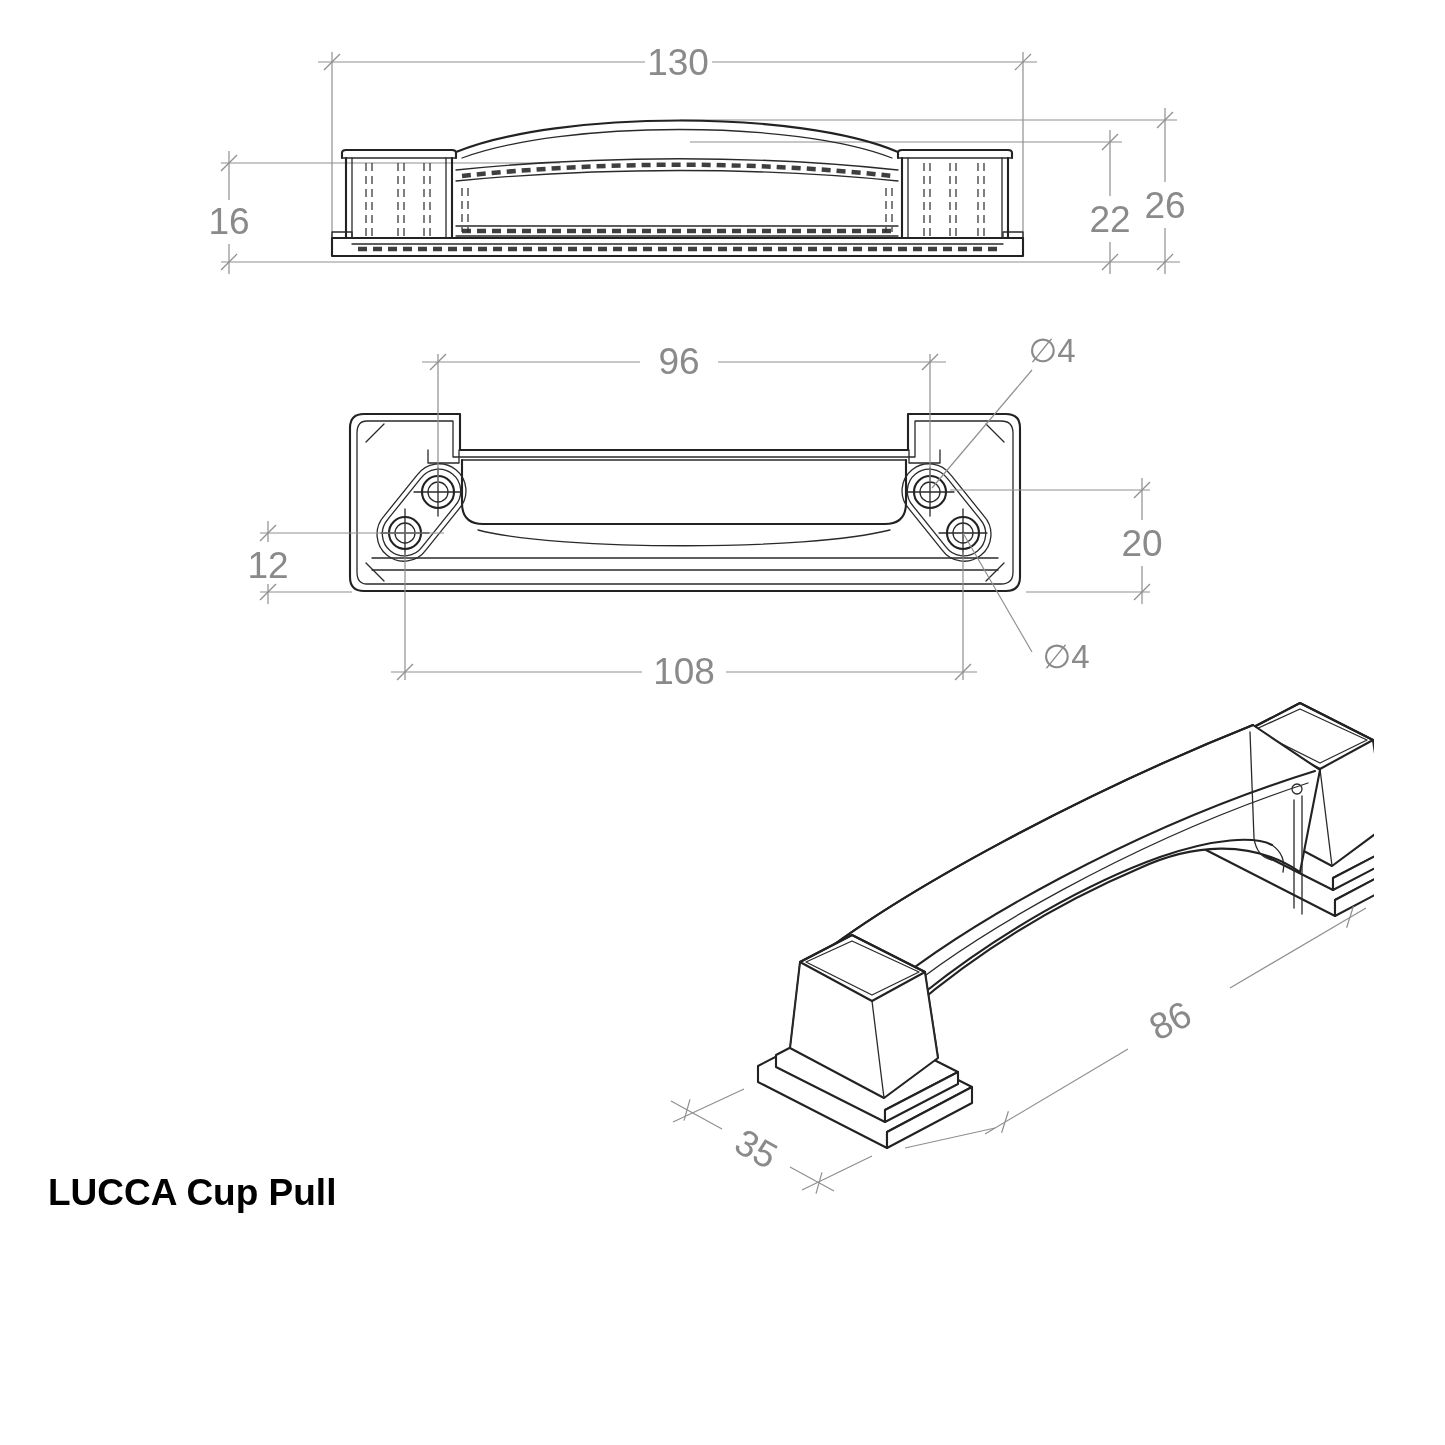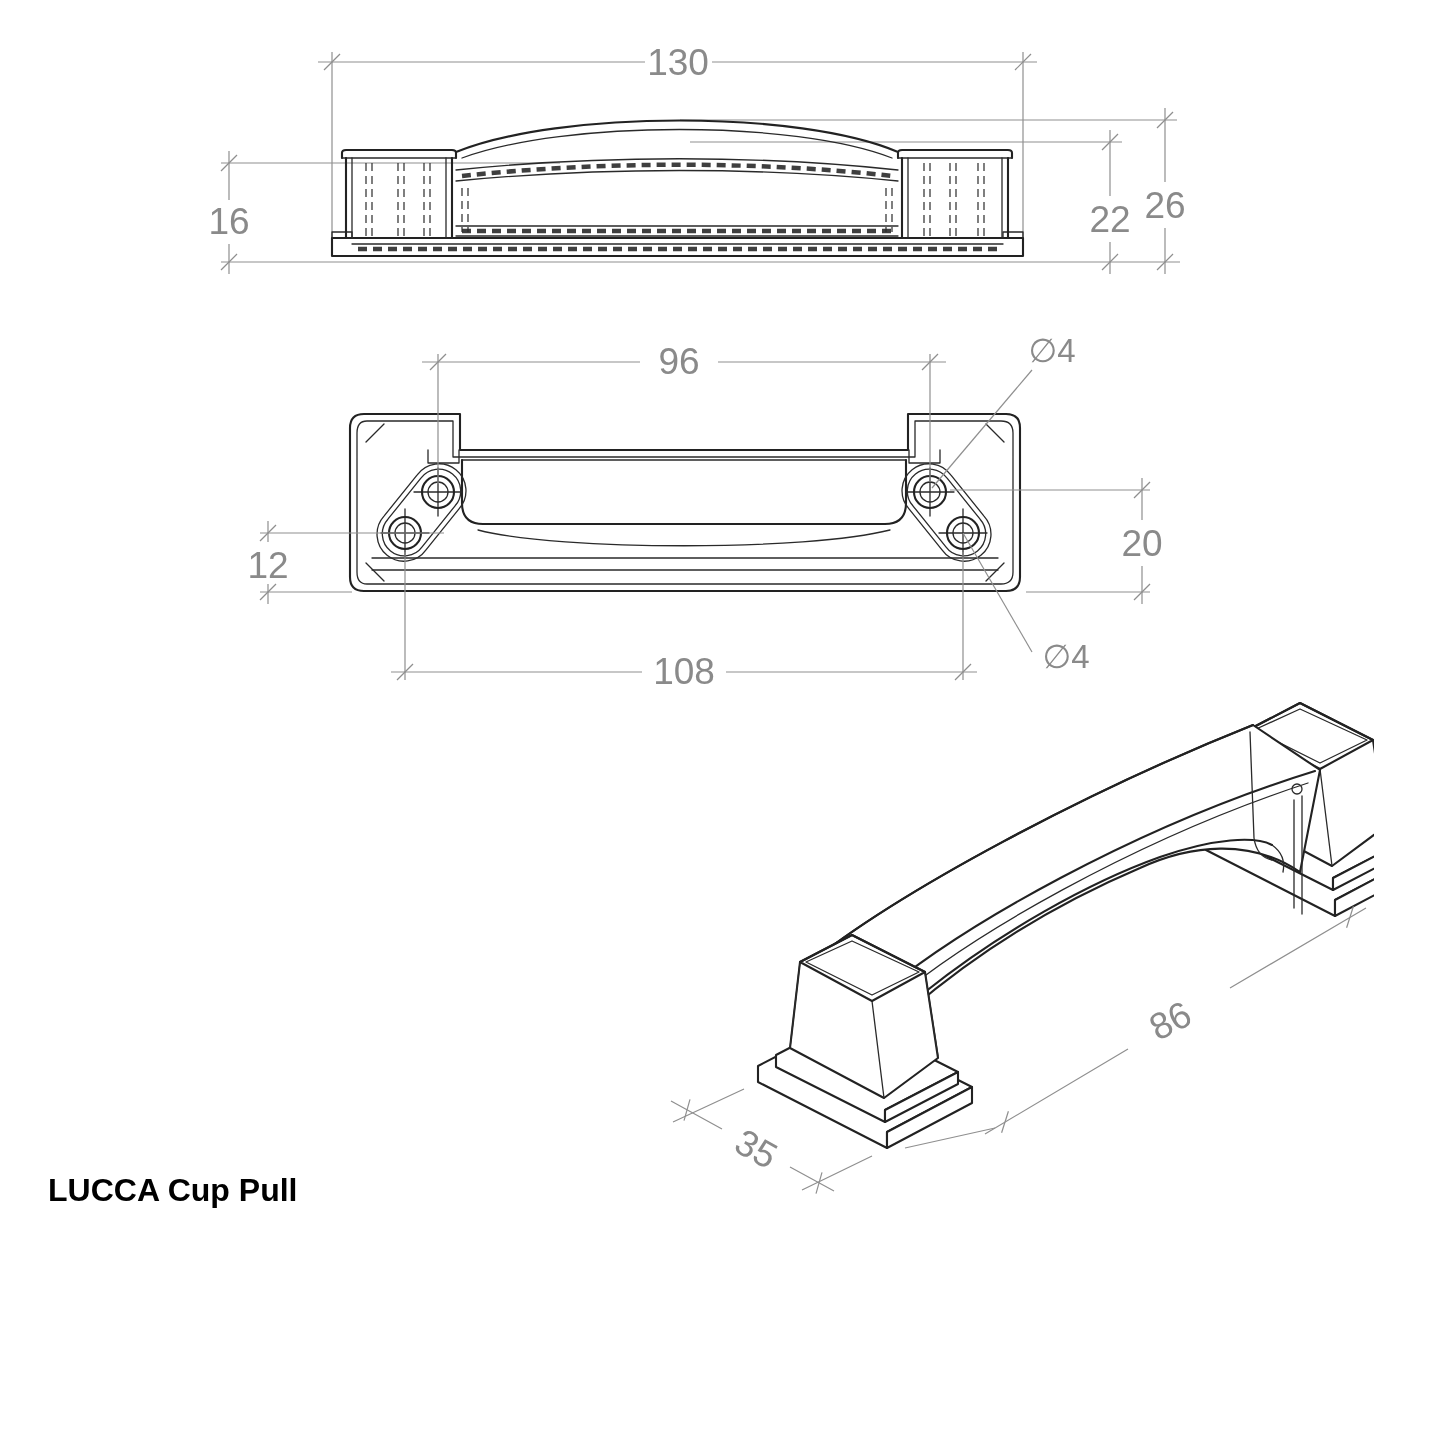--- a/index.html
+++ b/index.html
@@ -7,21 +7,21 @@
          font-family:"Liberation Sans",sans-serif;}
   #drawing-svg{position:absolute;left:0;top:0;}
   .dim-text{font-family:"Liberation Sans",sans-serif;font-size:37px;fill:#8a8a8a;font-weight:400;}
   .dim-text-sm{font-family:"Liberation Sans",sans-serif;font-size:33px;fill:#8a8a8a;}
   .dimline{stroke:#8f8f8f;stroke-width:1.2;fill:none;}
   .part{stroke:#222222;fill:none;stroke-width:2.1;stroke-linecap:round;stroke-linejoin:round;}
   .part-thin{stroke:#2a2a2a;fill:none;stroke-width:1.3;stroke-linecap:round;stroke-linejoin:round;}
   .part-fill{stroke:#222222;fill:#ffffff;stroke-width:2.1;stroke-linejoin:round;}
   .hidden-dash{stroke:#2a2a2a;fill:none;stroke-width:1.2;stroke-dasharray:8 5;}
   .hatch{stroke:#2a2a2a;fill:none;stroke-width:4.5;stroke-dasharray:9 6;opacity:.9;}
-  #page-title{position:absolute;left:48px;top:1172px;font-size:32px;font-weight:700;
+  #page-title{position:absolute;left:48px;top:1172px;font-size:37px;font-weight:700;
               letter-spacing:0px;color:#000;}
   #footer{position:absolute;left:0;top:1259px;width:1445px;height:186px;background:#0a0a0a;}
   #buildmat-logo{position:absolute;left:44px;top:74px;}
   #buildmat-text{position:absolute;left:118px;top:80px;font-size:38px;font-weight:700;
                  letter-spacing:14px;color:#fff;white-space:nowrap;}
   #momo-block{position:absolute;left:1140px;top:46px;width:292px;height:130px;}
 </style>
 </head>
 <body>
 

